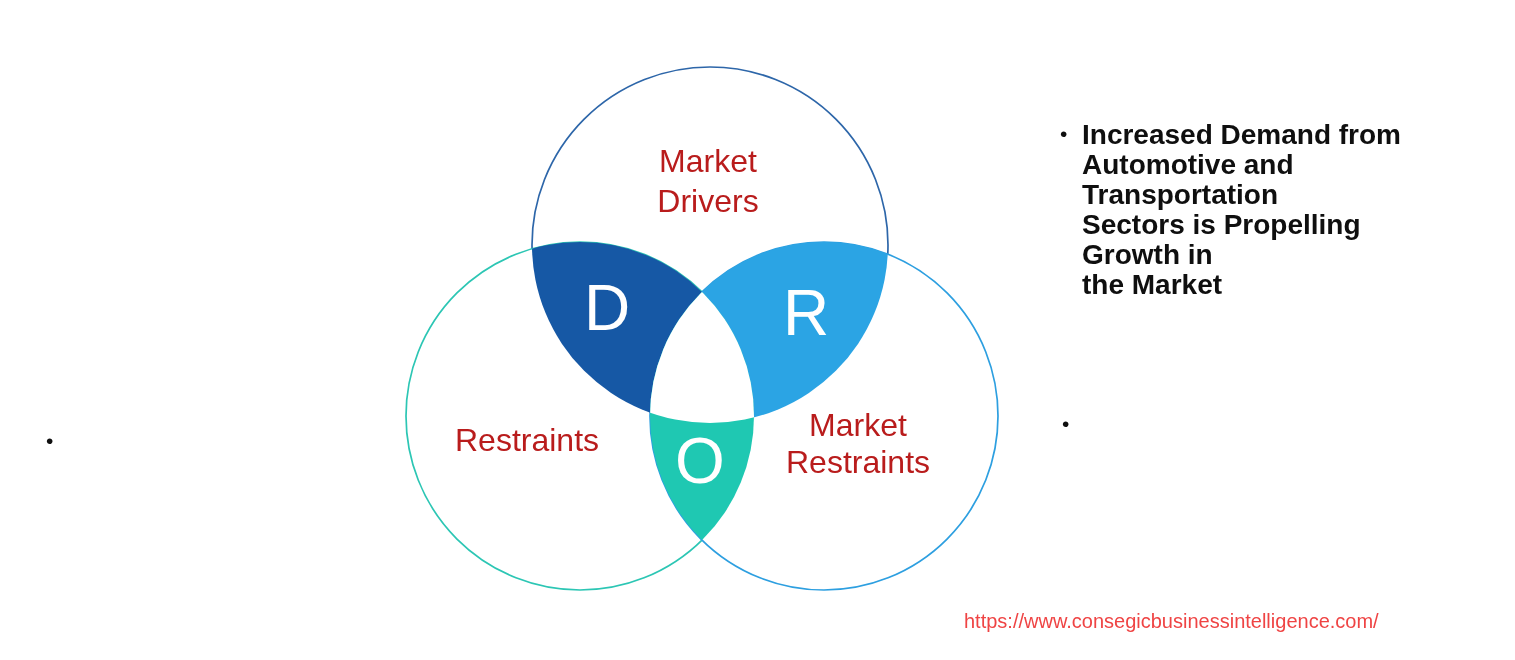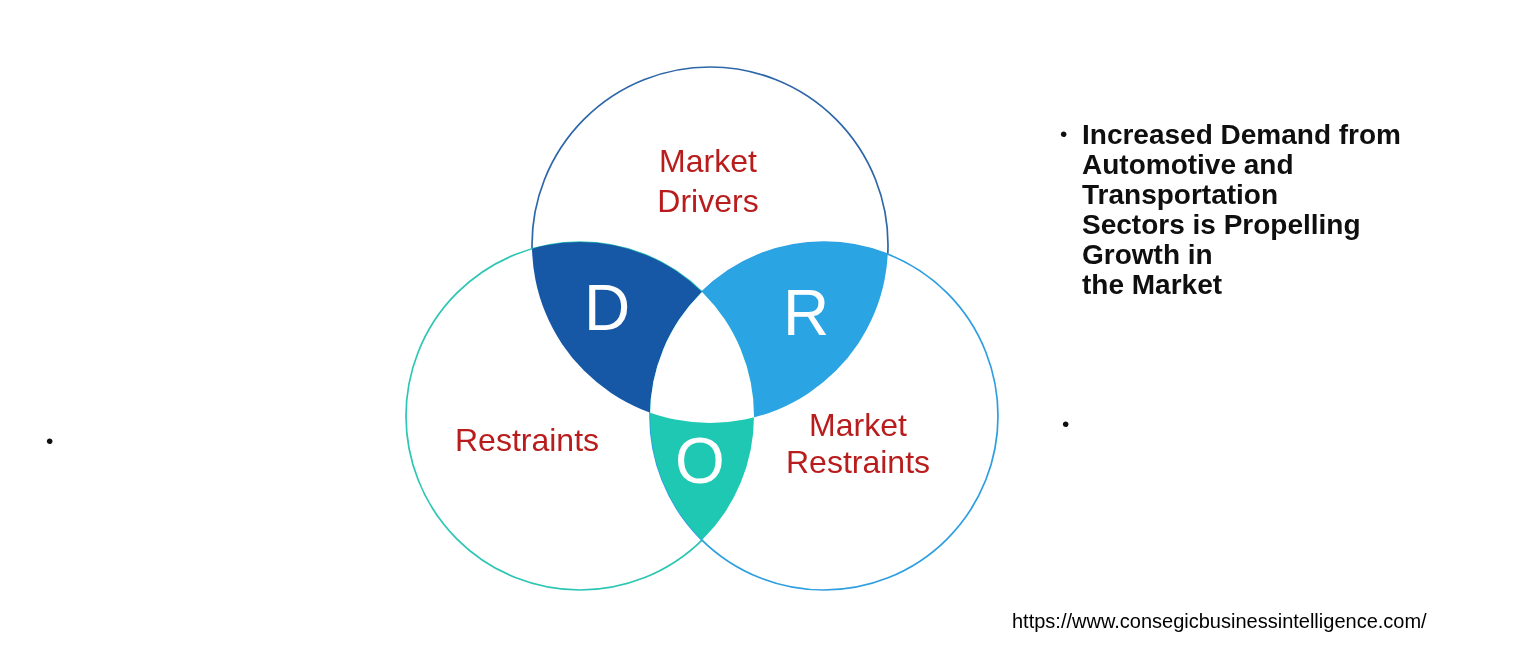--- a/index.html
+++ b/index.html
@@ -43,25 +43,25 @@
     flex: 0 0 22px;
   }
   .note .note-text {
     font-size: 28px;
     line-height: 30px;
     white-space: pre-line;
     font-weight: bold;
   }
   .footer-url {
     position: absolute;
-    left: 1012px;
+    left: 964px;
     top: 608px;
     font-size: 20px;
     line-height: 26px;
-    color: #000000;
+    color: #ef4444;
   }
 </style>
 </head>
 <body>
 
 <div class="canvas">
 
   <svg class="venn" width="640" height="560" viewBox="380 50 640 560">
     <defs>
       <clipPath id="clipTop">

